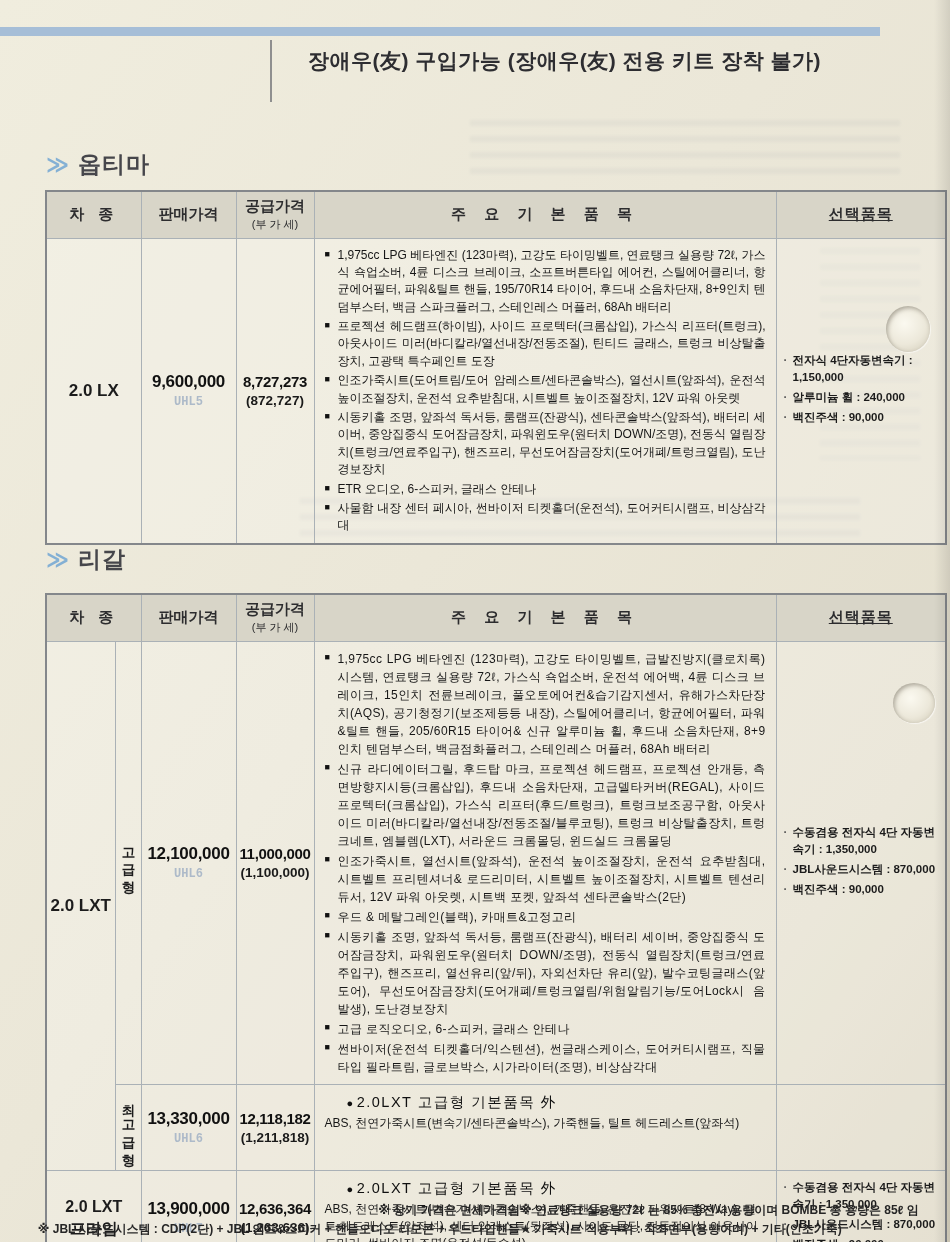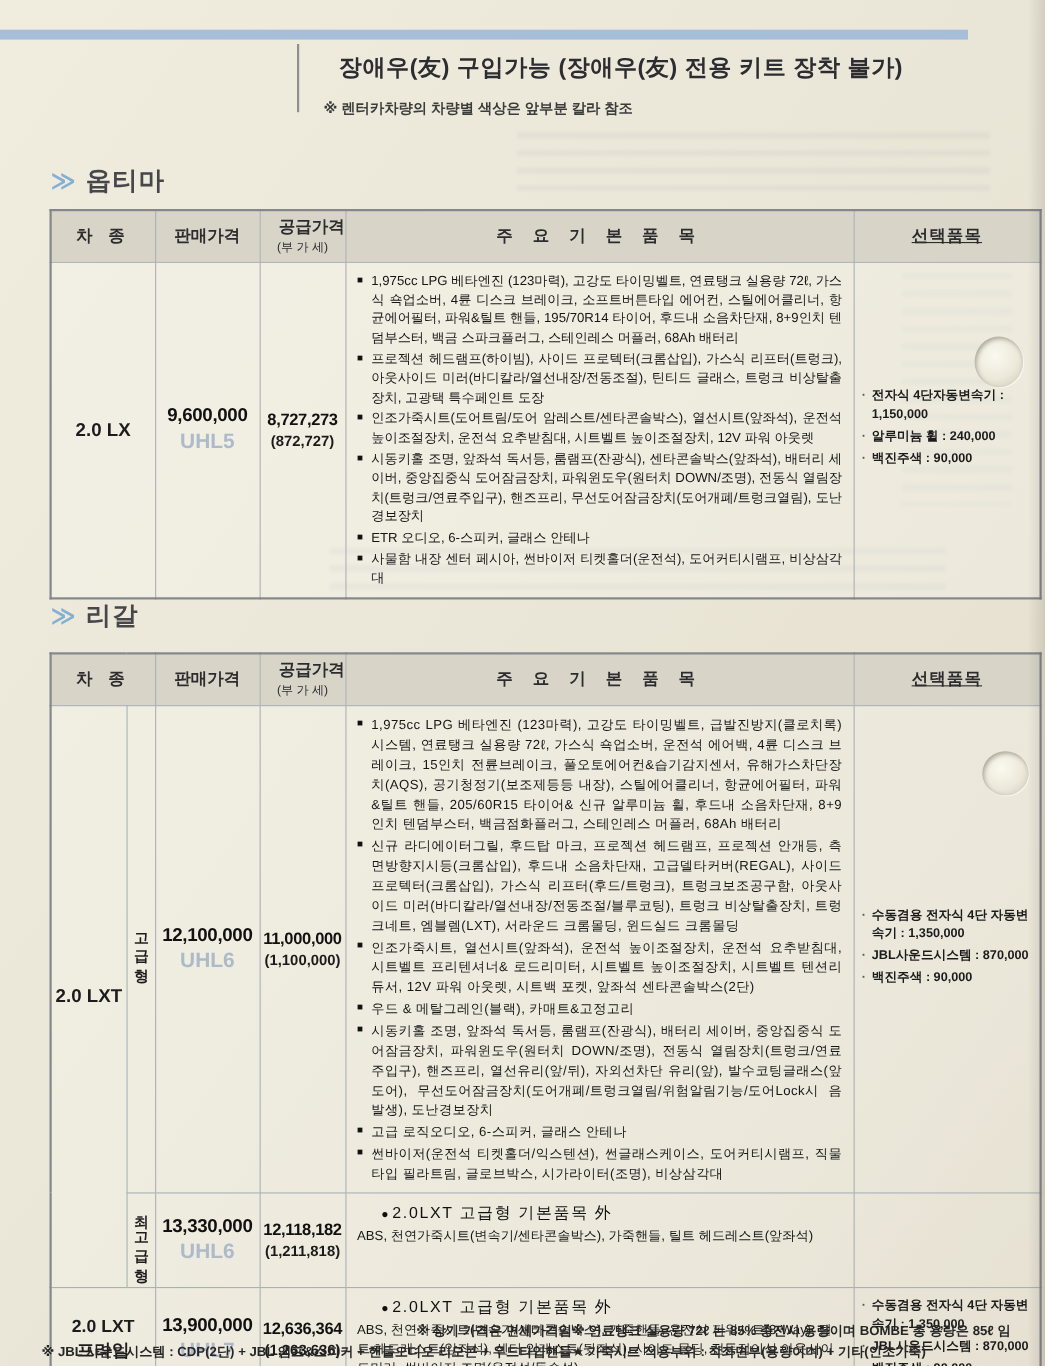--- a/index.html
+++ b/index.html
@@ -33,31 +33,31 @@
   table.car-table { position:absolute; left:45px; width:900px; border-collapse:collapse; table-layout:fixed;
     background:rgba(255,255,255,0.22); }
   table.car-table { border:2px solid #84878b; }
   .optima-table { top:190px; }
   .regal-table  { top:593px; }
   .car-table th, .car-table td { border:1px solid #aab1b6; }
   .car-table th { background:#d8d5c8; font-size:15px; font-weight:bold; color:#2c2c2e; height:47px; text-align:center; }
   th.th-model { letter-spacing:5px; }
   th.th-features { letter-spacing:7px; }
   th.th-options { letter-spacing:1px;text-decoration:underline; }
-  .th-supply-main { font-size:15px;text-align:right; }
+  .th-supply-main { font-size:15px; }
   .th-supply-sub { font-size:11px; font-weight:normal; margin-top:1px; }
 
   td.model-cell { text-align:center; font-size:17px; font-weight:bold; color:#1c1c1c; }
   td.grade-cell { text-align:center; vertical-align:middle; padding:0; }
   .grade-vertical { writing-mode:vertical-rl; text-orientation:upright; margin:0 auto;
     font-size:13.5px; font-weight:bold; letter-spacing:3px; color:#1c1c1c; }
   td.price-cell, td.supply-cell { text-align:center; vertical-align:middle; }
   .price-num { font-size:17px; font-weight:bold; letter-spacing:-0.3px; color:#111; }
   .supply-num { font-size:15px; font-weight:bold; letter-spacing:-0.3px; color:#111; }
-  .vehicle-code { font-size:19px; font-weight:bold; color:#adbac9; margin-top:3px; }
+  .vehicle-code { font-size:12px; font-weight:bold; color:#adbac9; margin-top:3px;font-family:Liberation Mono, monospace; }
   .vat-num { font-size:13.5px; font-weight:bold; color:#1a1a1a; margin-top:3px; }
 
   td.features-cell { vertical-align:top; padding:8px 10px 6px 10px; }
   ul.features-list { list-style:none; }
   .feature-item { position:relative; padding-left:13px; font-size:12px; line-height:1.45;
     color:#161616; margin-bottom:2px; text-align:justify; }
   .feature-item .b { position:absolute; left:0; top:1px; font-size:9px; color:#111; }
   .regal-features .feature-item { letter-spacing:0.4px; line-height:1.5; }
 
   .feat-extra-title { font-size:14.5px; font-weight:normal; letter-spacing:1.5px; color:#101010;margin-left:22px; }
@@ -92,21 +92,20 @@
 
 <div class="page">
   <div class="bleed b1"></div>
   <div class="bleed b2"></div>
   <div class="bleed b3"></div>
 
   <div class="top-bar"></div>
 
   <div class="header-divider"></div>
   <div class="page-subtitle">장애우(友) 구입가능 (장애우(友) 전용 키트 장착 불가)</div>
-  <div class="page-note">※ 렌터카차량의 차량별 색상은 앞부분 칼라 참조</div>
 
   <div class="section-label label-optima">
     <span class="chev">≫</span><span>옵티마</span>
   </div>
 
   <table class="car-table optima-table">
     <colgroup>
       <col style="width:95px">
         <col style="width:95px">
         <col style="width:78px">

